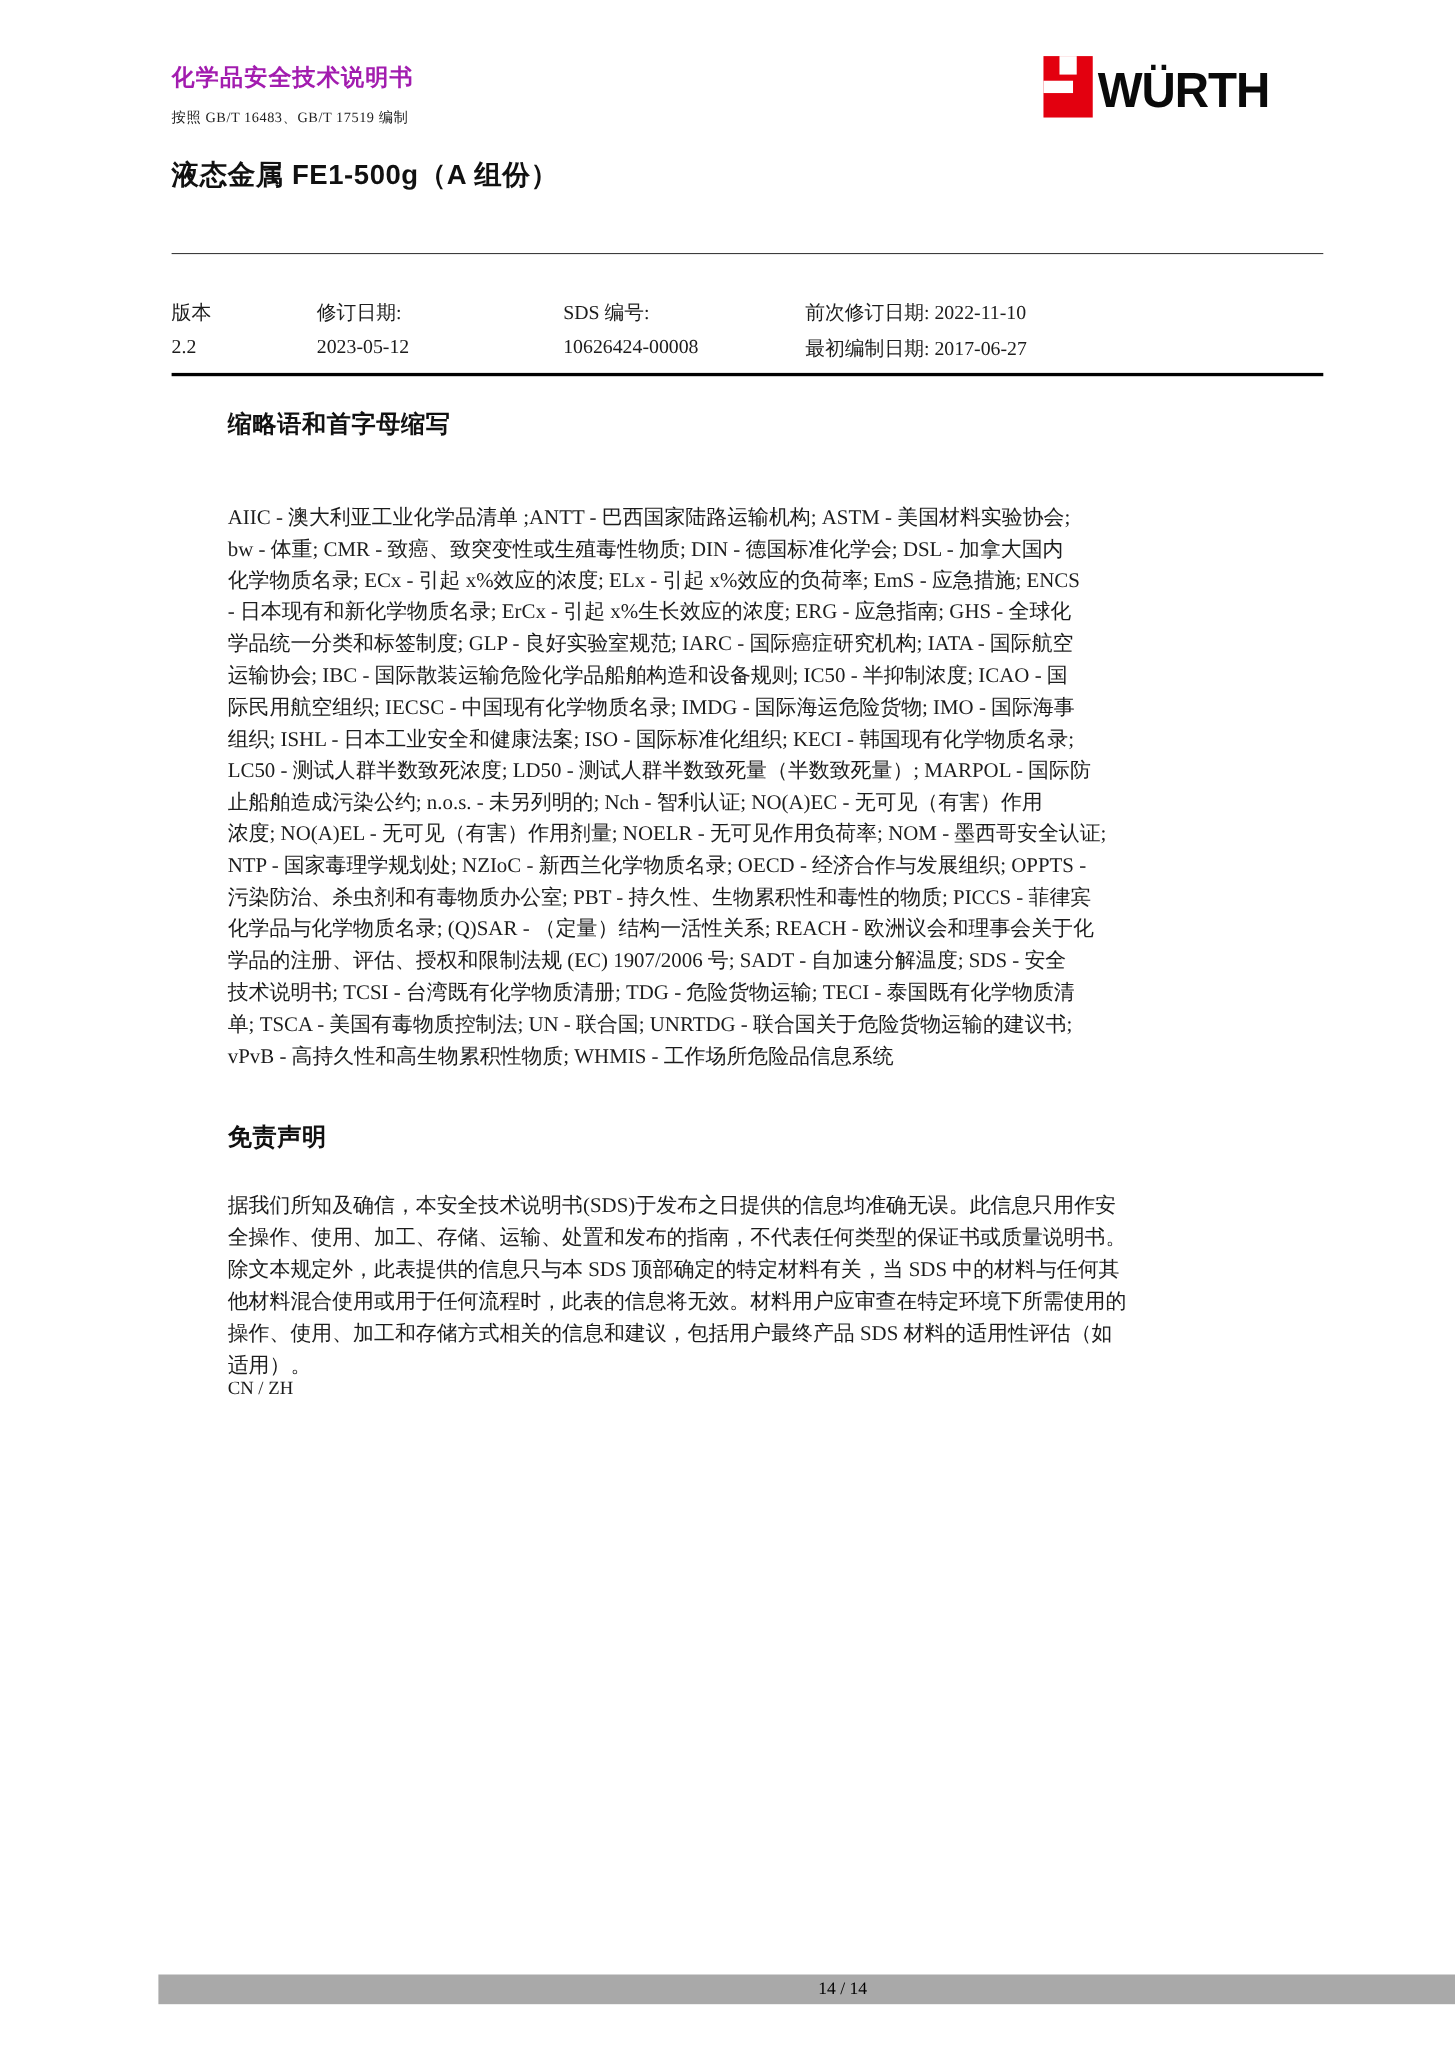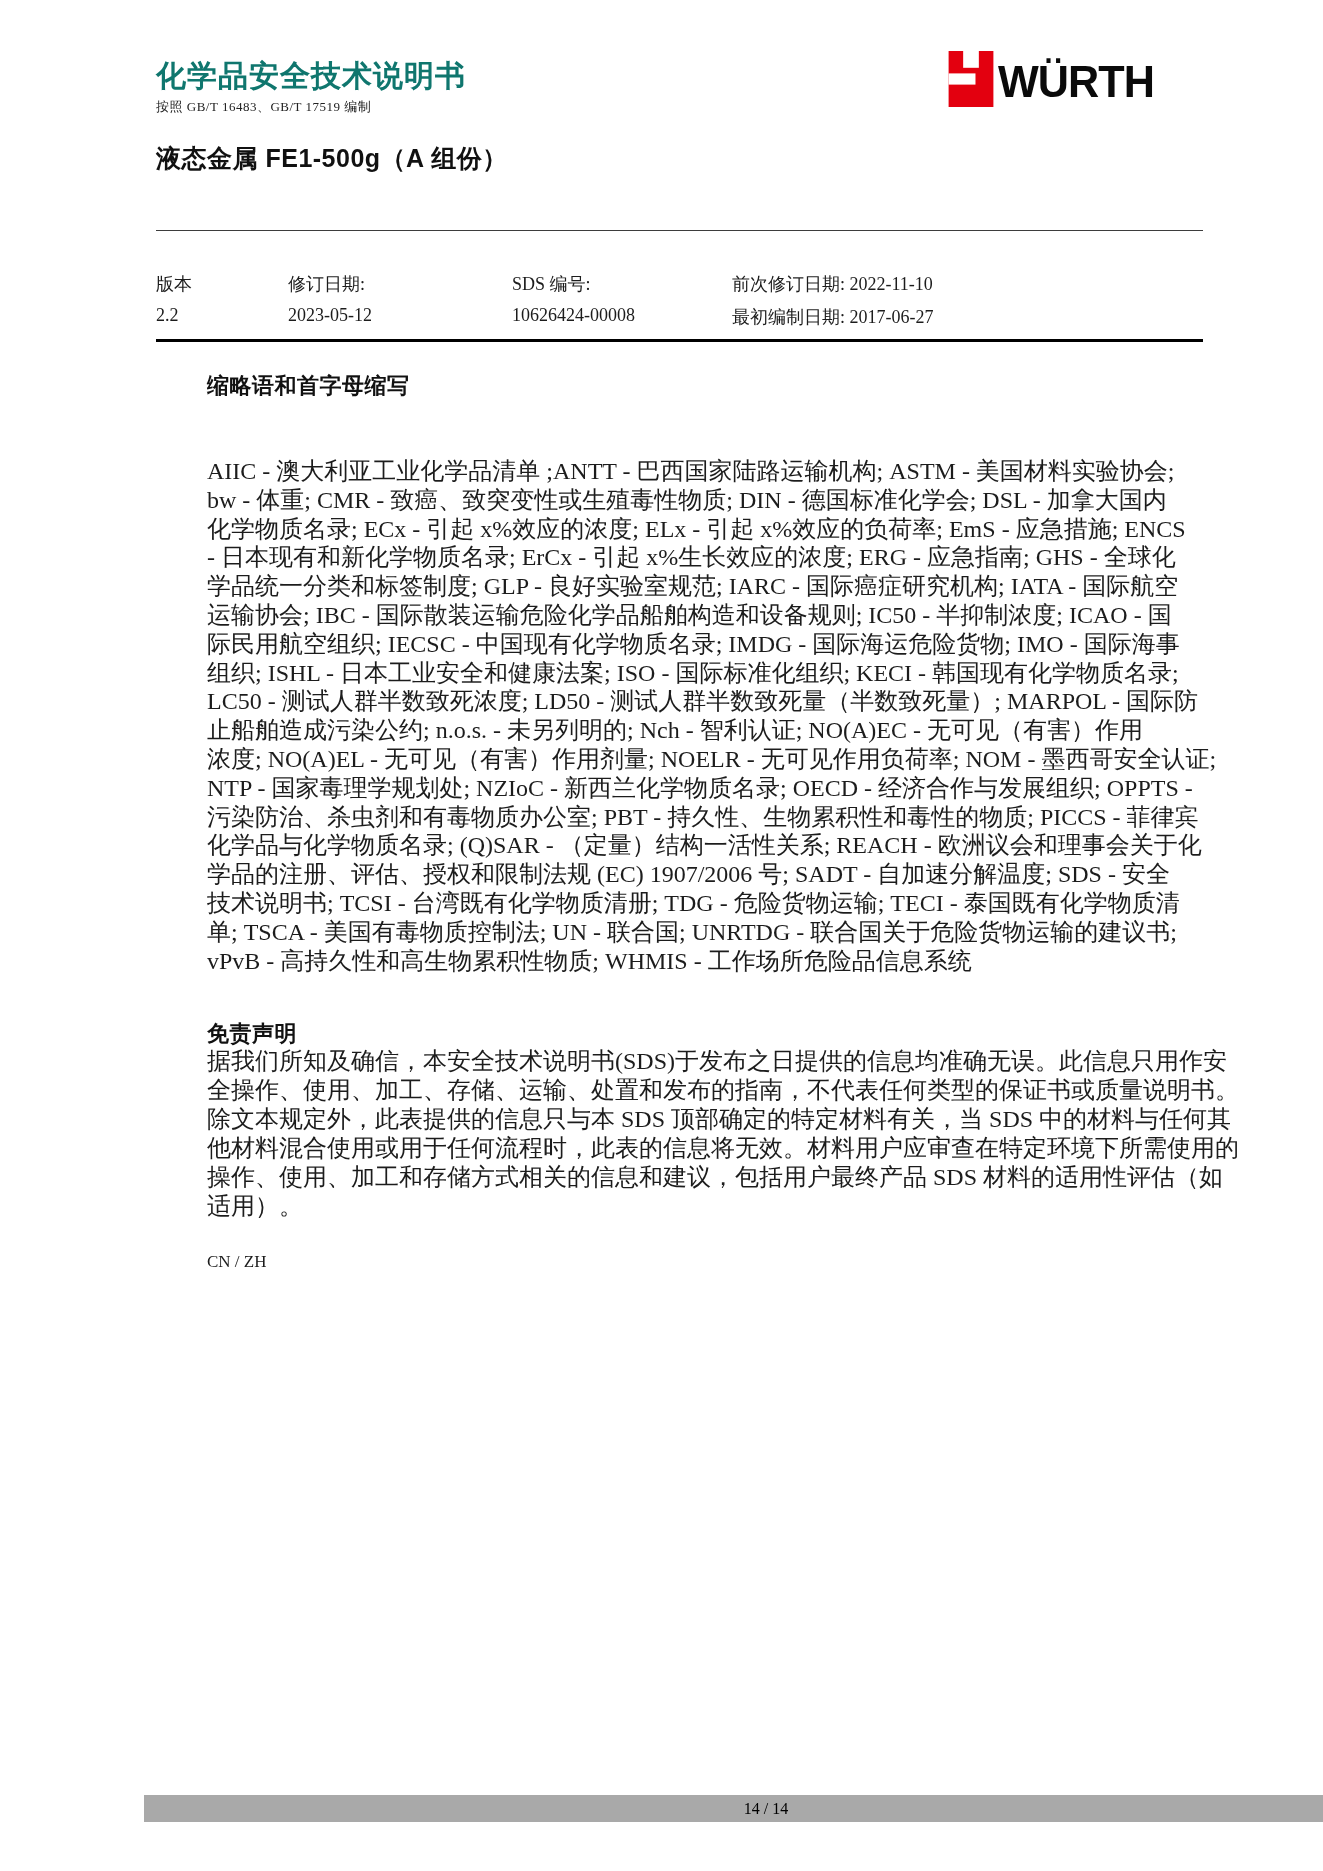--- a/index.html
+++ b/index.html
@@ -7,21 +7,21 @@
   body { font-family:"Liberation Serif", serif; color:#1c1c1c; }
   #page {
     position:relative; width:1323px; height:1871px; background:#ffffff;
     overflow:hidden; margin:0 auto;
   }
 
   
   .doc-type {
     position:absolute; left:156px; top:56px;
     font-family:"Liberation Sans", sans-serif;
-    font-size:30px; font-weight:bold; letter-spacing:1px; color:#0f766e;
+    font-size:21px; font-weight:bold; letter-spacing:1px; color:#a21caf;
   }
   .standard-note {
     position:absolute; left:156px; top:98px;
     font-size:13px; color:#222; letter-spacing:0.5px;
   }
   .logo {
     position:absolute; left:948px; top:52px; width:235px; height:58px;
     display:flex; align-items:center; gap:4px;
   }
   .logo-word {
@@ -49,25 +49,25 @@
 
   
   .section-heading {
     position:absolute; left:207px;
     font-family:"Liberation Sans", sans-serif;
     font-size:22px; font-weight:bold; color:#111; letter-spacing:0.5px;
   }
   #abbr-heading { top:371px; }
   #disclaimer-heading { top:1019px; }
 
-  .para { position:absolute; left:207px; width:1002px; font-size:24px; color:#1c1c1c; }
+  .para { position:absolute; left:207px; width:1002px; font-size:19px; color:#1c1c1c; }
   .para .line { display:block; white-space:nowrap; }
   #abbr-para { top:457px; }
   #abbr-para .line { height:28.8px; line-height:28.8px; }
-  #disclaimer-para { top:1047px; }
+  #disclaimer-para { top:1082px; }
   #disclaimer-para .line { height:29px; line-height:29px; }
 
   .lang-code { position:absolute; left:207px; top:1252px; font-size:17px; color:#1c1c1c; }
 
   
   .footer-bar {
     position:absolute; left:144px; top:1795px; width:1244px; height:27px;
     background:#a9a9a9; text-align:center; line-height:27px;
     font-size:16px; color:#000;
   }

